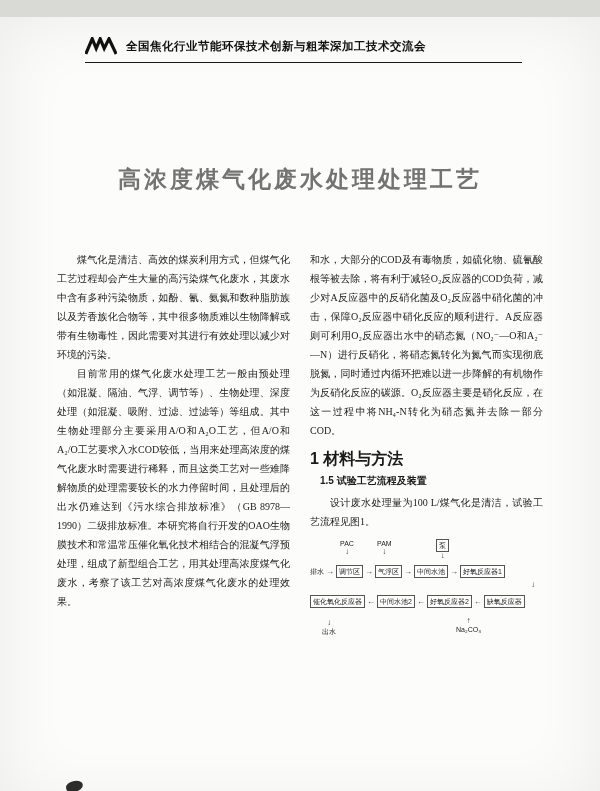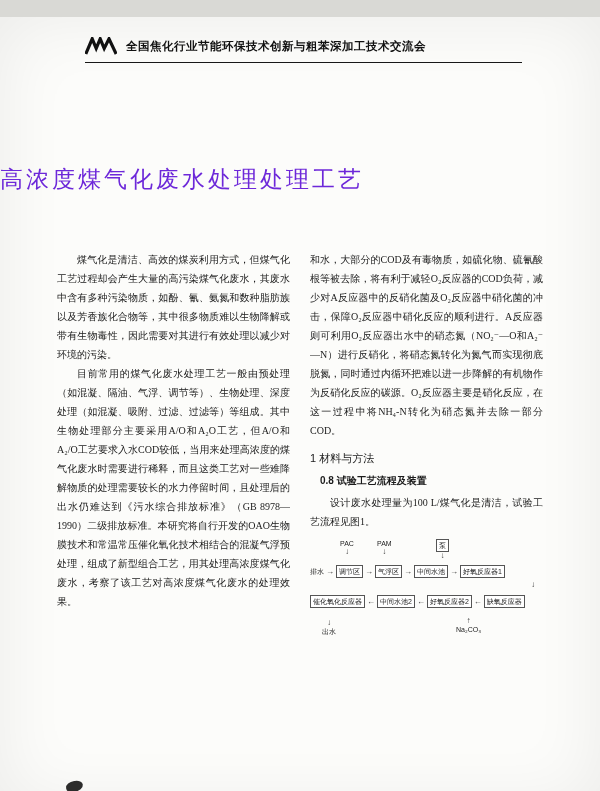--- a/index.html
+++ b/index.html
@@ -19,35 +19,35 @@
   .hdr-logo { flex:0 0 auto; display:flex; align-items:center; }
   .hdr-logo svg { display:block; }
   .hdr-text {
     font-family:"Liberation Sans","DejaVu Sans",sans-serif;
     font-size:11.5px; font-weight:700; letter-spacing:0.5px; color:#111;
     white-space:nowrap;
   }
   
   .title {
     position:absolute; top:147px; left:0; width:100%;
-    margin:0; 
+    margin:0; text-align:center;
     font-family:"Liberation Sans","DejaVu Sans",sans-serif;
-    font-size:23px; font-weight:400; letter-spacing:3px; color:#6d28d9;
+    font-size:23px; font-weight:700; letter-spacing:3px; color:#737373;
   }
   
   .columns {
     position:absolute; top:233px; left:57px; right:57px; bottom:13px;
     display:flex; gap:20px;
   }
   .col { flex:1 1 0; overflow:hidden; font-size:10px; line-height:19px; text-align:justify; }
   .col p { margin:0; }
   .col p.indent { text-indent:2em; }
   .sec-h {
     font-family:"Liberation Sans","DejaVu Sans",sans-serif;
-    font-size:11px; font-weight:400; margin:9px 0 3px 0;
+    font-size:16px; font-weight:700; margin:9px 0 3px 0;
   }
   .subsec-h {
     font-family:"Liberation Sans","DejaVu Sans",sans-serif;
     font-size:10px; font-weight:700; margin:2px 0 3px 1em;
   }
   
   .diagram {
     position:relative; height:106px; margin-top:8px;
     font-family:"Liberation Sans","DejaVu Sans",sans-serif;
     font-size:7px; line-height:9px; color:#222; text-align:left;
@@ -95,21 +95,21 @@
 
     <div class="col">
       <p class="indent">煤气化是清洁、高效的煤炭利用方式，但煤气化工艺过程却会产生大量的高污染煤气化废水，其废水中含有多种污染物质，如酚、氰、氨氮和数种脂肪族以及芳香族化合物等，其中很多物质难以生物降解或带有生物毒性，因此需要对其进行有效处理以减少对环境的污染。</p>
       <p class="indent">目前常用的煤气化废水处理工艺一般由预处理（如混凝、隔油、气浮、调节等）、生物处理、深度处理（如混凝、吸附、过滤、过滤等）等组成。其中生物处理部分主要采用A/O和A₂O工艺，但A/O和A₂/O工艺要求入水COD较低，当用来处理高浓度的煤气化废水时需要进行稀释，而且这类工艺对一些难降解物质的处理需要较长的水力停留时间，且处理后的出水仍难达到《污水综合排放标准》（GB 8978—1990）二级排放标准。本研究将自行开发的OAO生物膜技术和常温常压催化氧化技术相结合的混凝气浮预处理，组成了新型组合工艺，用其处理高浓度煤气化废水，考察了该工艺对高浓度煤气化废水的处理效果。</p>
     </div>
 
     <div class="col">
       <p>和水，大部分的COD及有毒物质，如硫化物、硫氰酸根等被去除，将有利于减轻O₂反应器的COD负荷，减少对A反应器中的反硝化菌及O₂反应器中硝化菌的冲击，保障O₂反应器中硝化反应的顺利进行。A反应器则可利用O₂反应器出水中的硝态氮（NO₂⁻—O和A₂⁻—N）进行反硝化，将硝态氮转化为氮气而实现彻底脱氮，同时通过内循环把难以进一步降解的有机物作为反硝化反应的碳源。O₂反应器主要是硝化反应，在这一过程中将NH₄-N转化为硝态氮并去除一部分COD。</p>
 
       <div class="sec-h">1 材料与方法</div>
-      <div class="subsec-h">0.8 试验工艺流程及装置</div>
+      <div class="subsec-h">1.5 试验工艺流程及装置</div>
 
       <p class="indent">设计废水处理量为100 L/煤气化是清洁，试验工艺流程见图1。</p>
 
       <div class="diagram">
 
         <div class="d-col dose1">
           <span class="d-plain">PAC</span>
           <span class="d-arr">↓</span>
         </div>
         <div class="d-col dose2">

